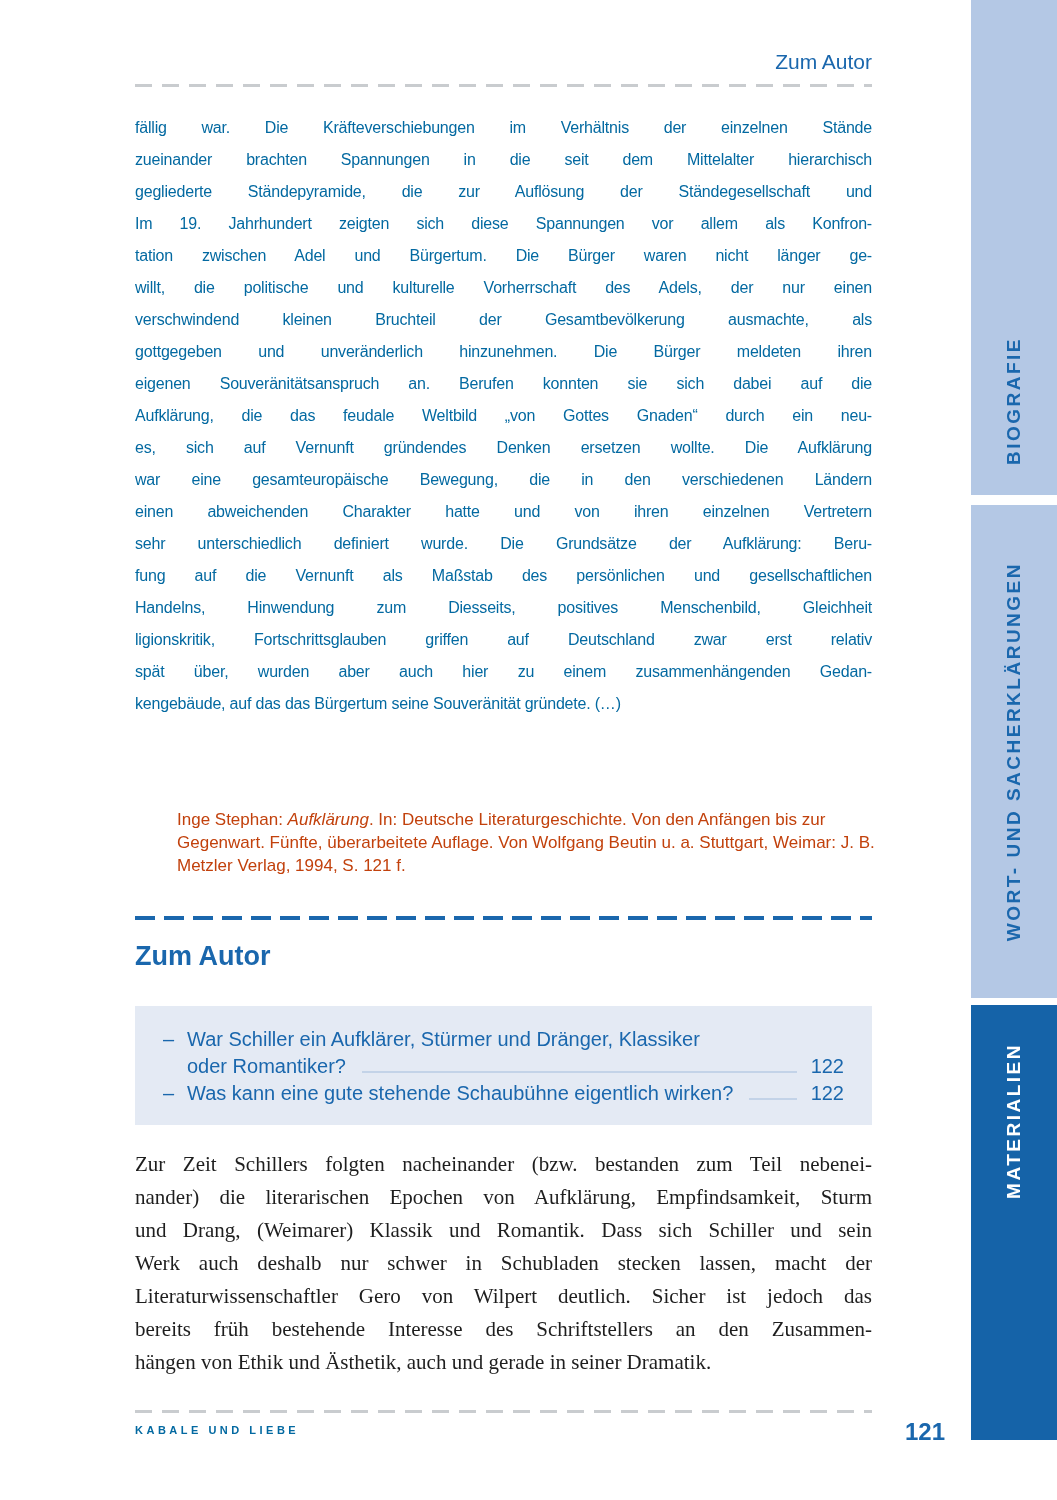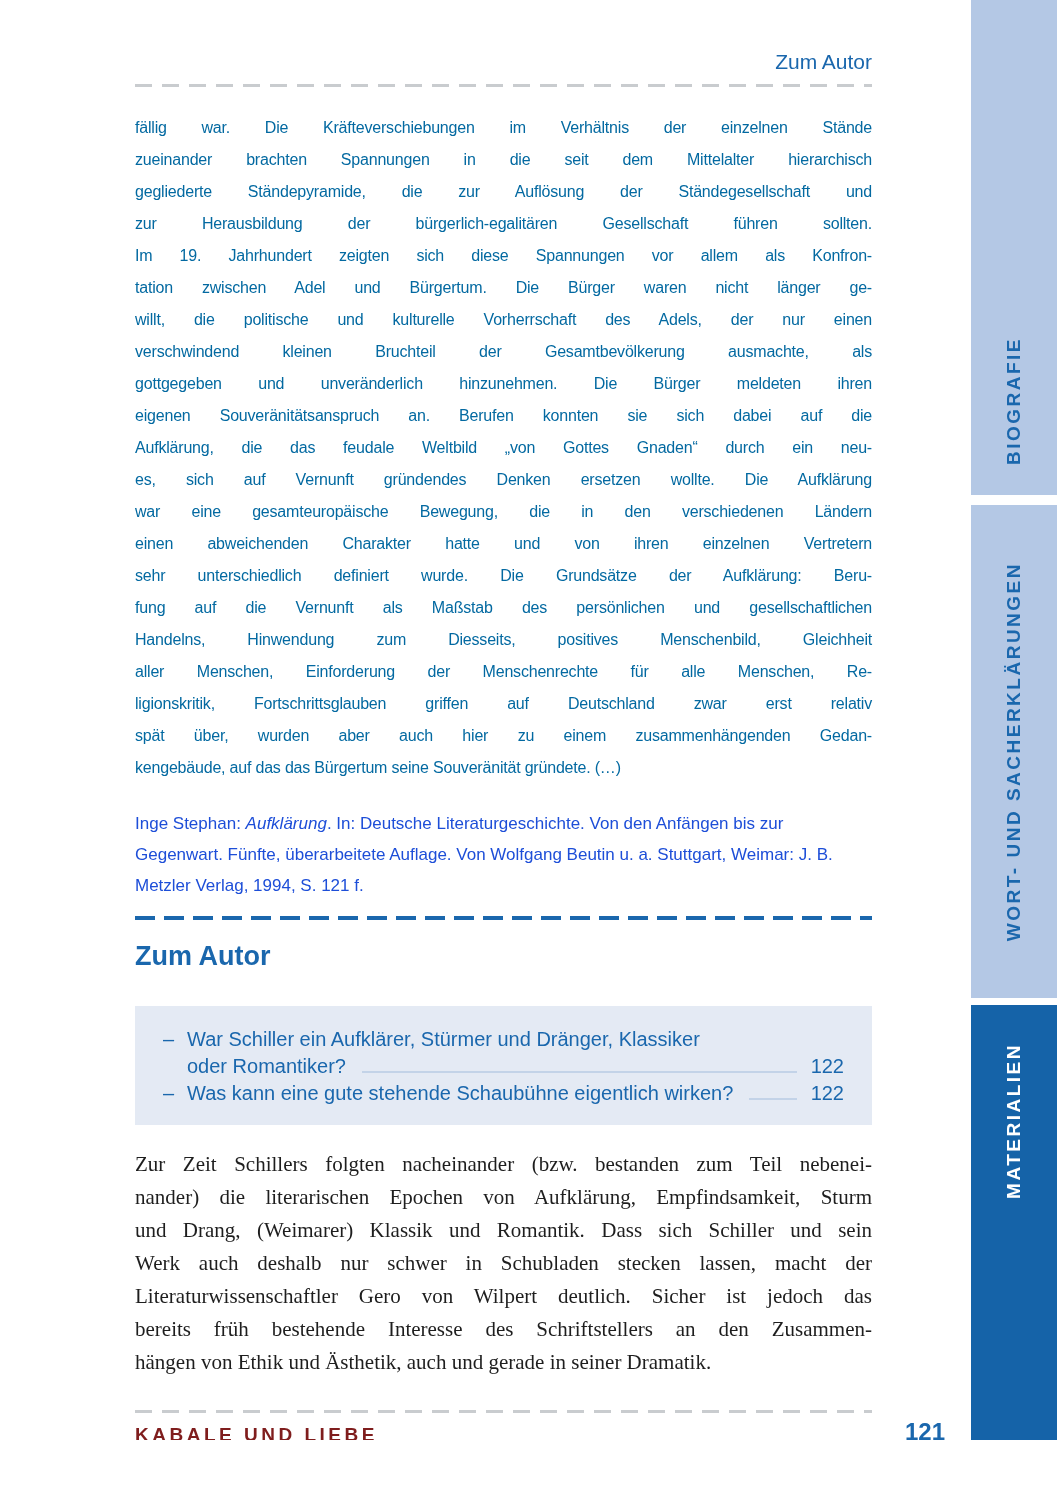--- a/index.html
+++ b/index.html
@@ -40,23 +40,24 @@
     font-size: 16px;
     line-height: 32px;
     letter-spacing: -0.2px;
   }
   .excerpt .line { text-align: justify; text-align-last: justify; white-space: normal; }
   .excerpt .line.last { text-align: center; text-align-last: left; }
 
   
   .citation {
     top: 808px;
-    color: #1d4ed8;
+    color: #c2410c;
     font-size: 17px;
-    line-height: 31px;
+    line-height: 23px;
+    margin-left: 42px;
   }
   .citation em { font-style: italic; }
 
   
   .section-heading {
     top: 941px;
     color: #1a67ad;
     font-size: 27px;
     font-weight: bold;
   }
@@ -89,22 +90,22 @@
     color: #1e1e1e;
     font-size: 21px;
     line-height: 33px;
   }
   .commentary .line { text-align: justify; text-align-last: justify; }
   .commentary .line.last { text-align: left; text-align-last: left; }
 
   
   .footer-title {
     top: 1424px;
-    color: #7f1d1d;
-    font-size: 19px;
+    color: #0369a1;
+    font-size: 11px;
     font-weight: bold;
     letter-spacing: 3.5px;
   }
   .page-number {
     position: absolute;
     left: 845px; width: 100px;
     top: 1418px;
     text-align: right;
     color: #1a67ad;
     font-size: 24px;
@@ -137,35 +138,33 @@
 
 <div class="page">
 
   <div class="content running-head">Zum Autor</div>
   <div class="rule-dashed-gray rule-top"></div>
 
   <div class="content excerpt">
       <div class="line">fällig war. Die Kräfteverschiebungen im Verhältnis der einzelnen Stände</div>
       <div class="line">zueinander brachten Spannungen in die seit dem Mittelalter hierarchisch</div>
       <div class="line">gegliederte Ständepyramide, die zur Auflösung der Ständegesellschaft und</div>
-      <div class="line">zur Herausbildung der bürgerlich-egalitären Gesellschaft führen sollten.</div>
       <div class="line">Im 19. Jahrhundert zeigten sich diese Spannungen vor allem als Konfron-</div>
       <div class="line">tation zwischen Adel und Bürgertum. Die Bürger waren nicht länger ge-</div>
       <div class="line">willt, die politische und kulturelle Vorherrschaft des Adels, der nur einen</div>
       <div class="line">verschwindend kleinen Bruchteil der Gesamtbevölkerung ausmachte, als</div>
       <div class="line">gottgegeben und unveränderlich hinzunehmen. Die Bürger meldeten ihren</div>
       <div class="line">eigenen Souveränitätsanspruch an. Berufen konnten sie sich dabei auf die</div>
       <div class="line">Aufklärung, die das feudale Weltbild „von Gottes Gnaden“ durch ein neu-</div>
       <div class="line">es, sich auf Vernunft gründendes Denken ersetzen wollte. Die Aufklärung</div>
       <div class="line">war eine gesamteuropäische Bewegung, die in den verschiedenen Ländern</div>
       <div class="line">einen abweichenden Charakter hatte und von ihren einzelnen Vertretern</div>
       <div class="line">sehr unterschiedlich definiert wurde. Die Grundsätze der Aufklärung: Beru-</div>
       <div class="line">fung auf die Vernunft als Maßstab des persönlichen und gesellschaftlichen</div>
       <div class="line">Handelns, Hinwendung zum Diesseits, positives Menschenbild, Gleichheit</div>
-      <div class="line">aller Menschen, Einforderung der Menschenrechte für alle Menschen, Re-</div>
       <div class="line">ligionskritik, Fortschrittsglauben griffen auf Deutschland zwar erst relativ</div>
       <div class="line">spät über, wurden aber auch hier zu einem zusammenhängenden Gedan-</div>
       <div class="line last">kengebäude, auf das das Bürgertum seine Souveränität gründete. (…)</div>
     </div>
 
   <div class="content citation">
     <span>Inge Stephan: </span><em>Aufklärung</em><span>. In: Deutsche Literaturgeschichte. Von den Anfängen bis zur Gegenwart. Fünfte, überarbeitete Auflage. Von Wolfgang Beutin u. a. Stuttgart, Weimar: J. B. Metzler Verlag, 1994, S. 121 f.</span>
   </div>
 
   <div class="rule-dashed-blue"></div>

